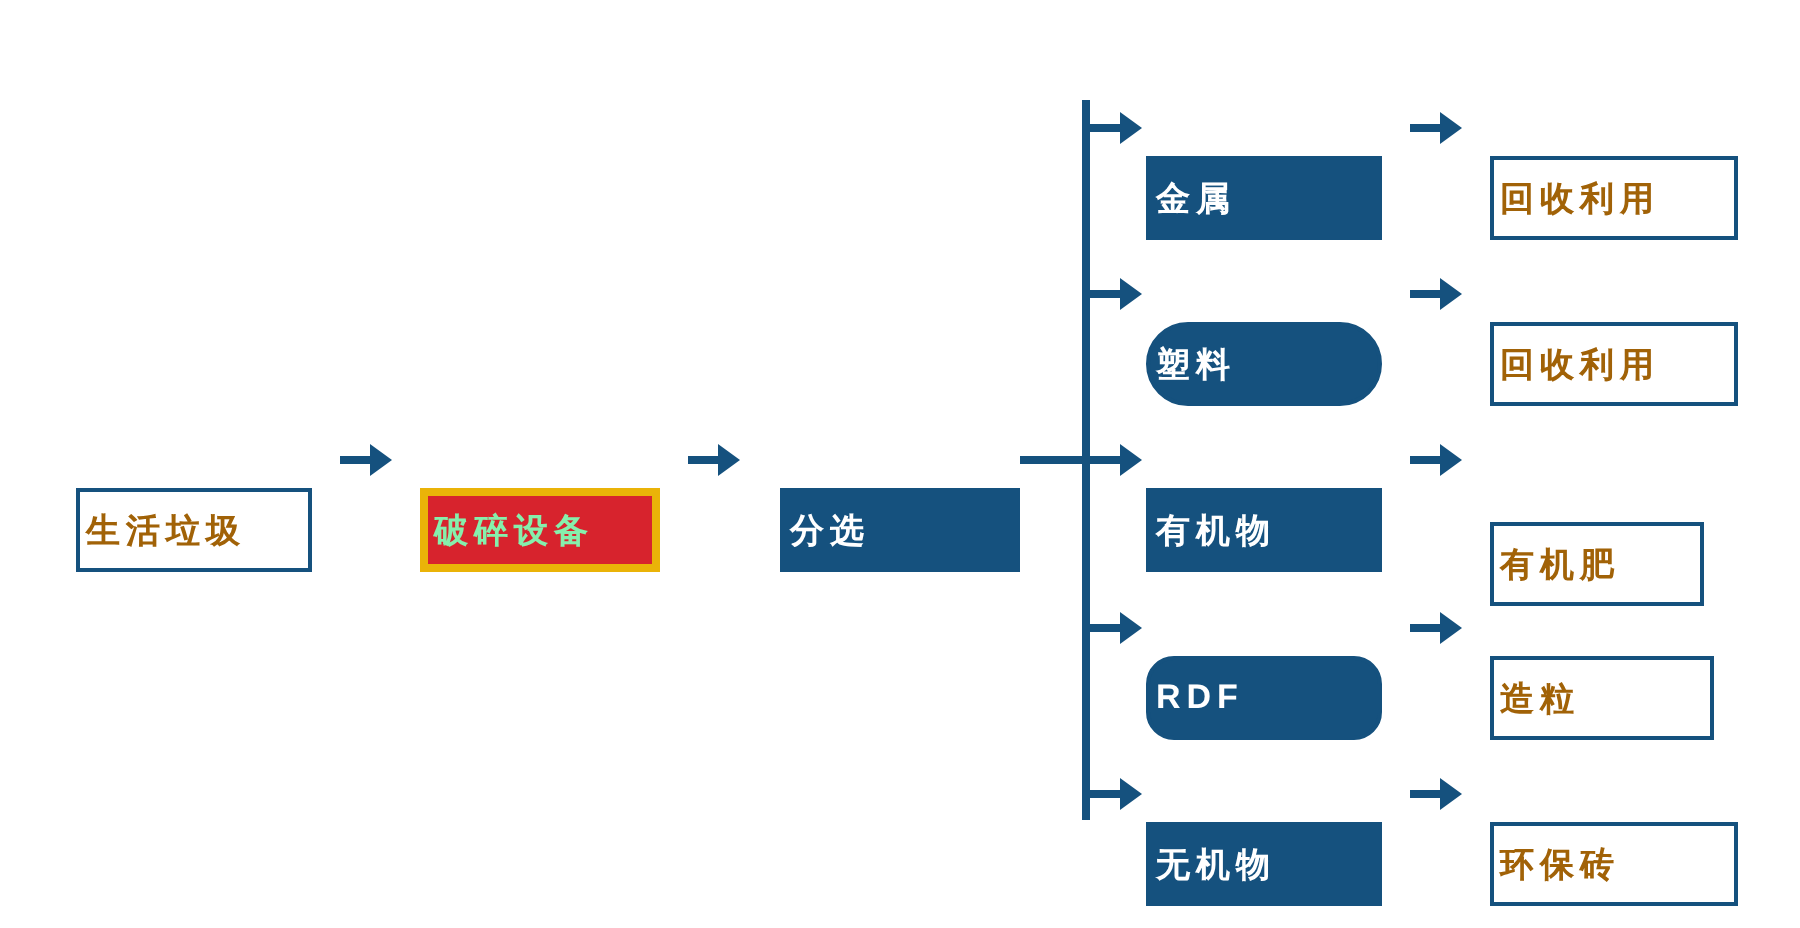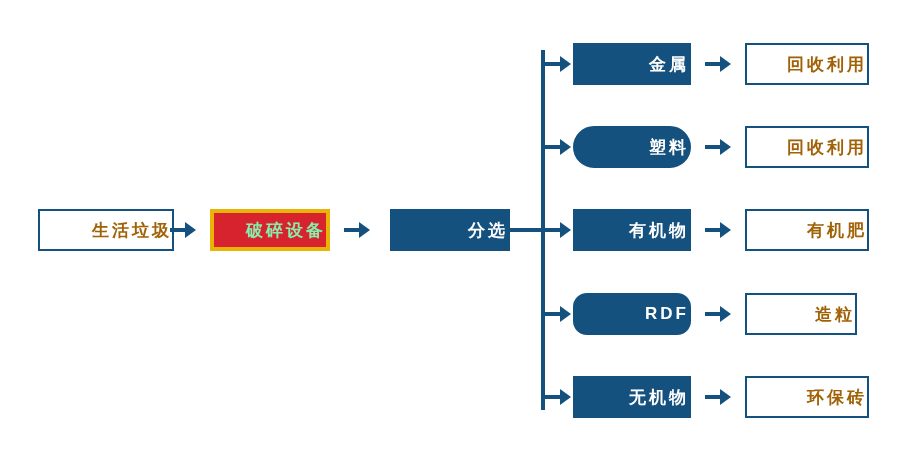--- a/index.html
+++ b/index.html
@@ -13,27 +13,28 @@
     width: 900px;
     height: 464px;
     background: #ffffff;
     overflow: hidden;
   }
   .box {
     position: absolute;
     height: 42px;
     display: flex;
     align-items: center;
-    justify-content: flex-end;
+    justify-content: flex-start;
     font-size: 17px;
     font-weight: bold;
     letter-spacing: 3px;
     text-indent: 3px;
     box-sizing: border-box;
     white-space: nowrap;
+    margin-top: 35px;
   }
   .box.outline {
     background: #ffffff;
     border: 2px solid #15517e;
     color: #a16207;
   }
   .box.solid {
     background: #15517e;
     border: 2px solid #15517e;
     color: #ffffff;
@@ -77,21 +78,21 @@
     position: absolute;
     width: 4px;
     background: #15517e;
   }
 </style>
 </head>
 <body>
 
 <div class="canvas">
 
-  <div class="box outline" style="left:38px; top:209px; width:136px;">
+  <div class="box outline" style="left:38px; top:209px; width:118px;">
     <span>生活垃圾</span>
   </div>
 
   <div class="arrow" style="left:170px; top:222px;"></div>
 
   <div class="box red" style="left:210px; top:209px; width:120px;">
     <span>破碎设备</span>
   </div>
 
   <div class="arrow" style="left:344px; top:222px;"></div>
@@ -120,21 +121,21 @@
   <div class="arrow" style="left:705px; top:139px;"></div>
   <div class="box outline" style="left:745px; top:126px; width:124px;">
     <span>回收利用</span>
   </div>
 
   <div class="arrow" style="left:545px; top:222px;"></div>
   <div class="box solid" style="left:573px; top:209px; width:118px;">
     <span>有机物</span>
   </div>
   <div class="arrow" style="left:705px; top:222px;"></div>
-  <div class="box outline" style="left:745px; top:209px; width:124px;">
+  <div class="box outline" style="left:745px; top:226px; width:107px;">
     <span>有机肥</span>
   </div>
 
   <div class="arrow" style="left:545px; top:306px;"></div>
   <div class="box solid" style="left:573px; top:293px; width:118px;border-radius:14px;">
     <span>RDF</span>
   </div>
   <div class="arrow" style="left:705px; top:306px;"></div>
   <div class="box outline" style="left:745px; top:293px; width:112px;">
     <span>造粒</span>

